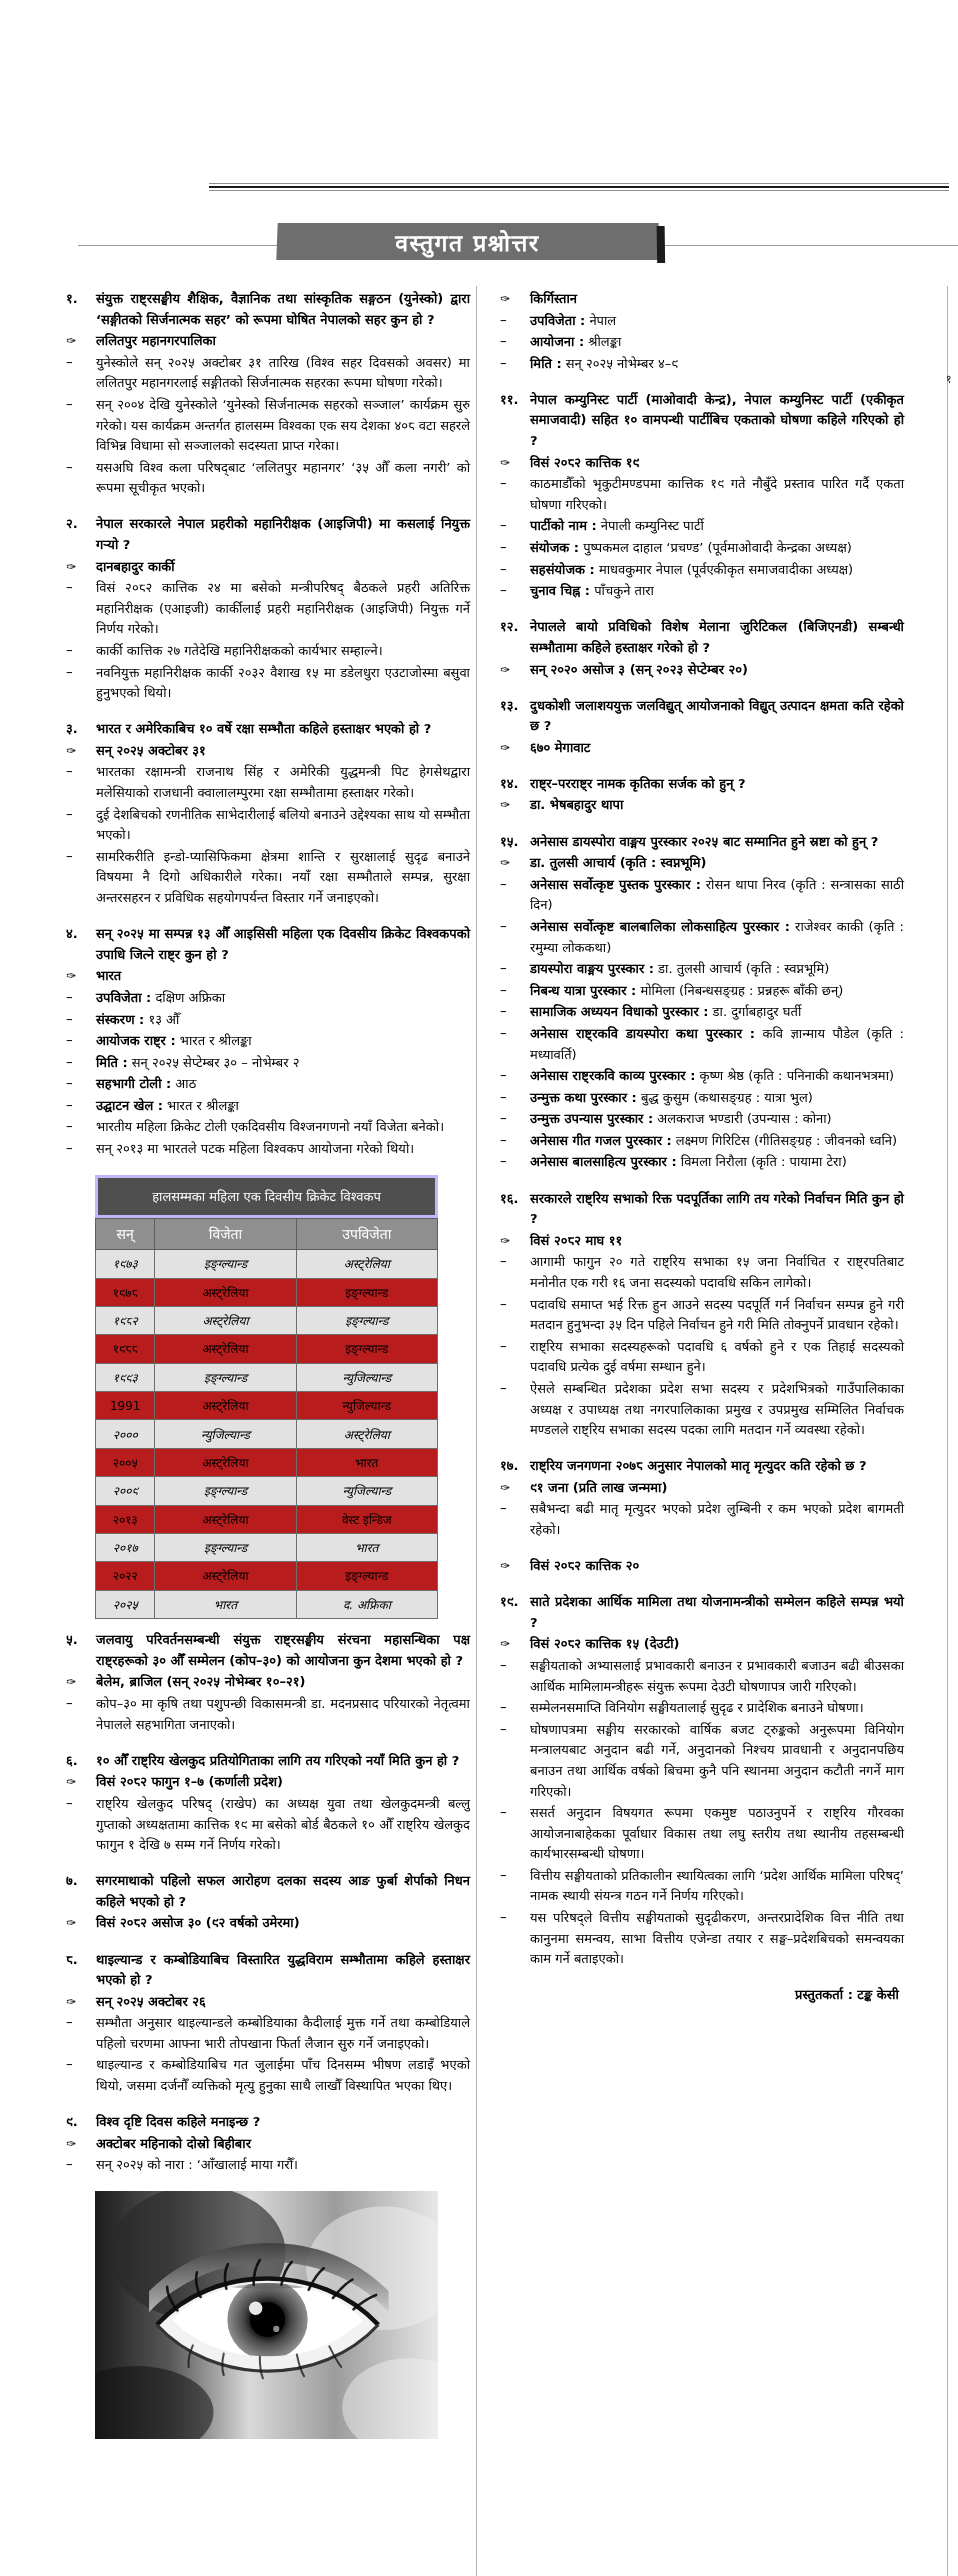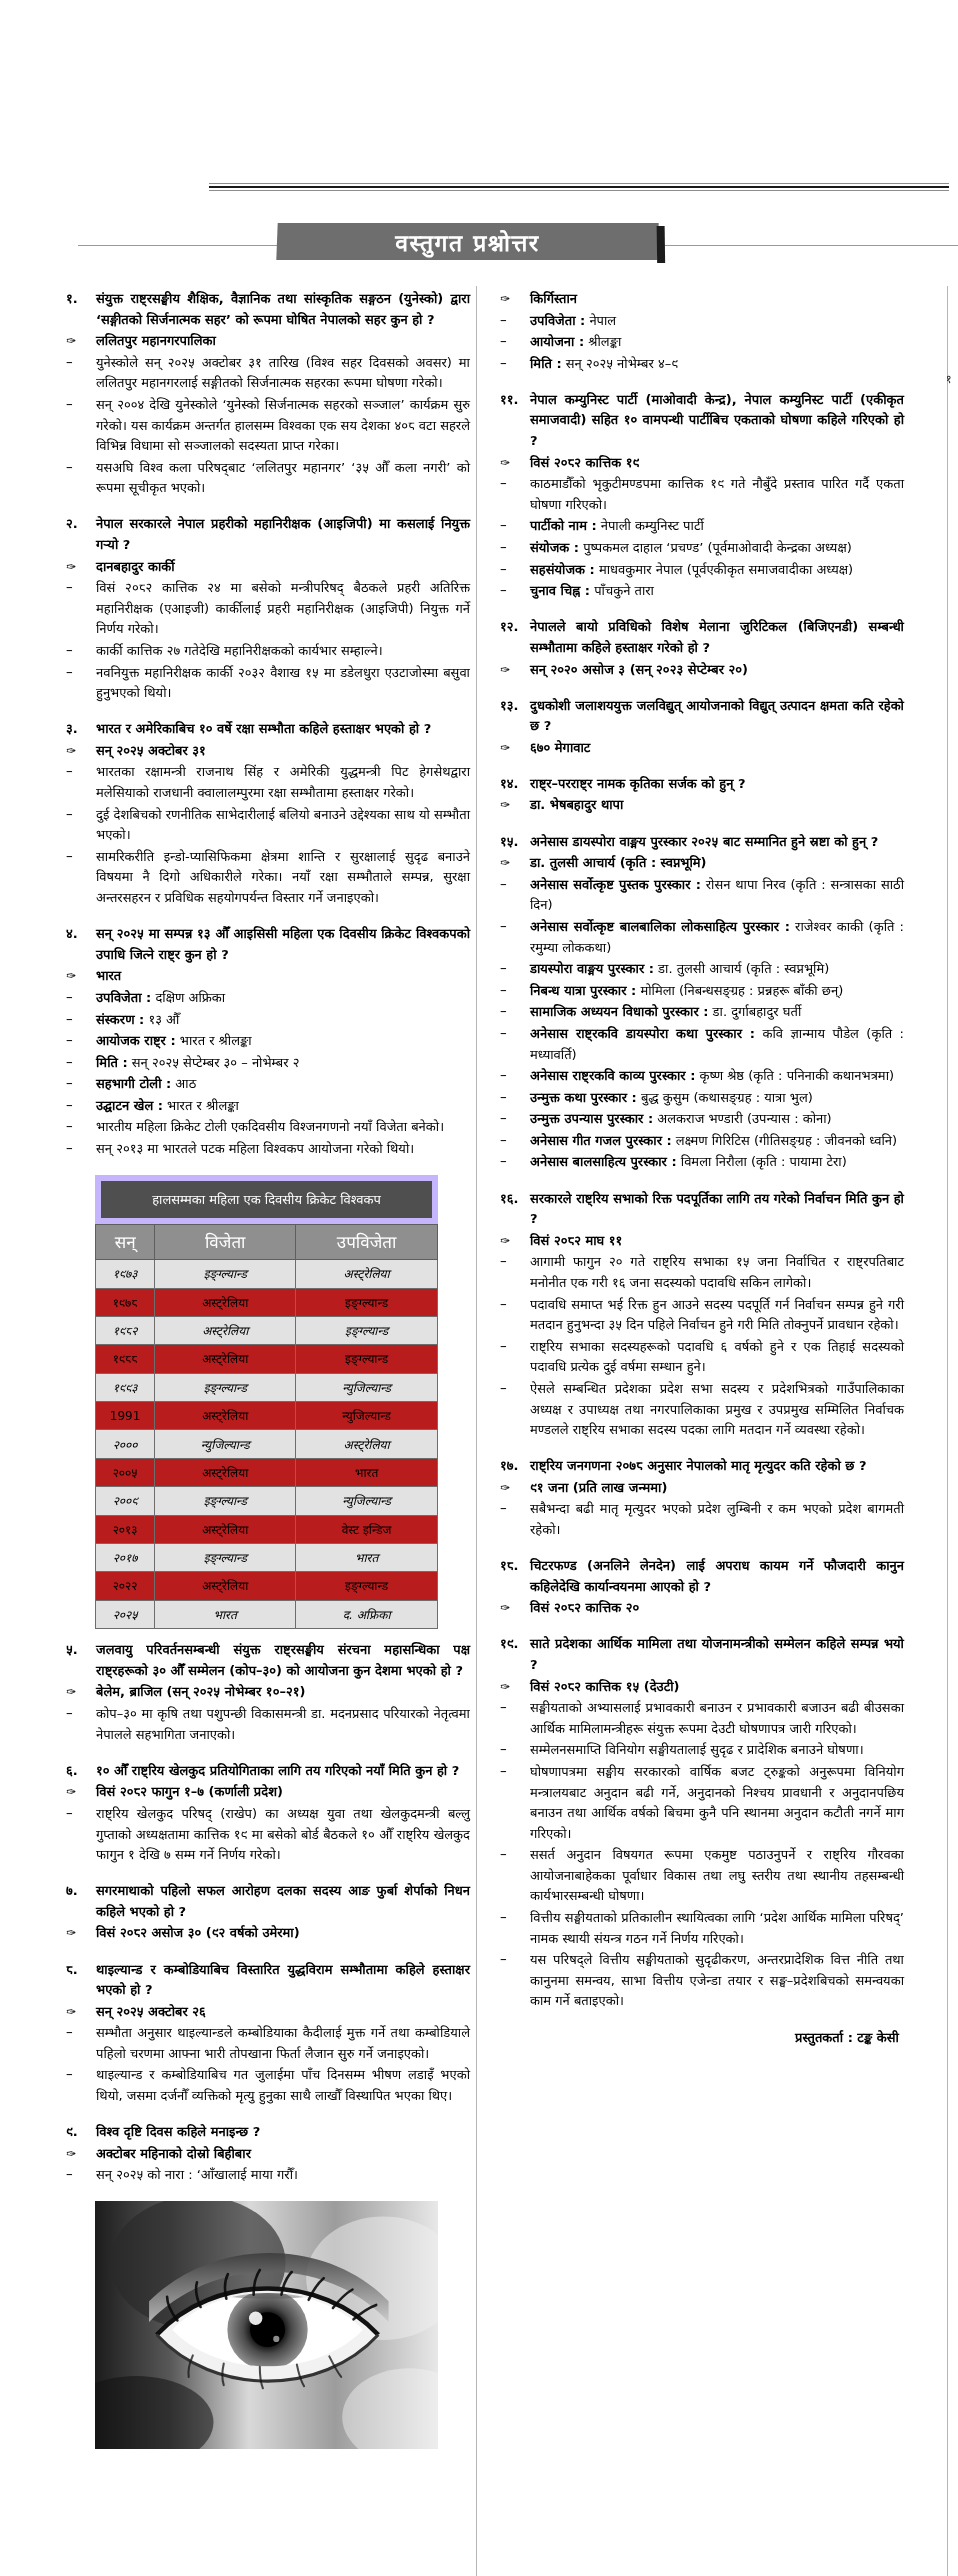--- a/index.html
+++ b/index.html
@@ -133,30 +133,30 @@
     margin:9.3px 0 11.3px 32px;
     font-size:12px;
   }
   table.wc caption{
     caption-side:top;
     background:#4f4f4f;
     color:#fff;
     font-size:13px;
     font-weight:normal;
     padding:9.3px 3.1px;
-    border:6px solid #c4b5fd;
+    border:3px solid #c4b5fd;
   }
   table.wc th{
     background:#8f8f8f;
     color:#fff;
     font-weight:normal;
     padding:5.7px 2.1px;
     border:0.5px solid #5e5e5e;
     text-align:center;
-    font-size:17px;
+    font-size:14px;
   }
   table.wc td{
     border:0.5px solid #6d6d6d;
     padding:5.2px 2.1px;
     text-align:center;
     background:#b91c1c;
   }
   table.wc tr.alt td{background:#e2e2e2;font-style:italic;}
   table.wc td.yr{width:56px;}
   table.wc td.win{width:143px;}
@@ -699,24 +699,20 @@
           <div class="row ans bold">
             <div class="marker pen">✑</div>
             <div class="body">९१ जना (प्रति लाख जन्ममा)</div>
           </div>
           <div class="row det">
             <div class="marker dash">–</div>
             <div class="body">सबैभन्दा बढी मातृ मृत्युदर भएको प्रदेश लुम्बिनी र कम भएको प्रदेश बागमती रहेको।</div>
           </div>
         </div>
         <div class="qa">
-          <div class="row q">
-            <div class="marker num">१८.</div>
-            <div class="body">चिटरफण्ड (अनलिने लेनदेन) लाई अपराध कायम गर्ने फौजदारी कानुन कहिलेदेखि कार्यान्वयनमा आएको हो ?</div>
-          </div>
           <div class="row ans bold">
             <div class="marker pen">✑</div>
             <div class="body">विसं २०८२ कात्तिक २०</div>
           </div>
         </div>
         <div class="qa">
           <div class="row q">
             <div class="marker num">१९.</div>
             <div class="body">साते प्रदेशका आर्थिक मामिला तथा योजनामन्त्रीको सम्मेलन कहिले सम्पन्न भयो ?</div>
           </div>

